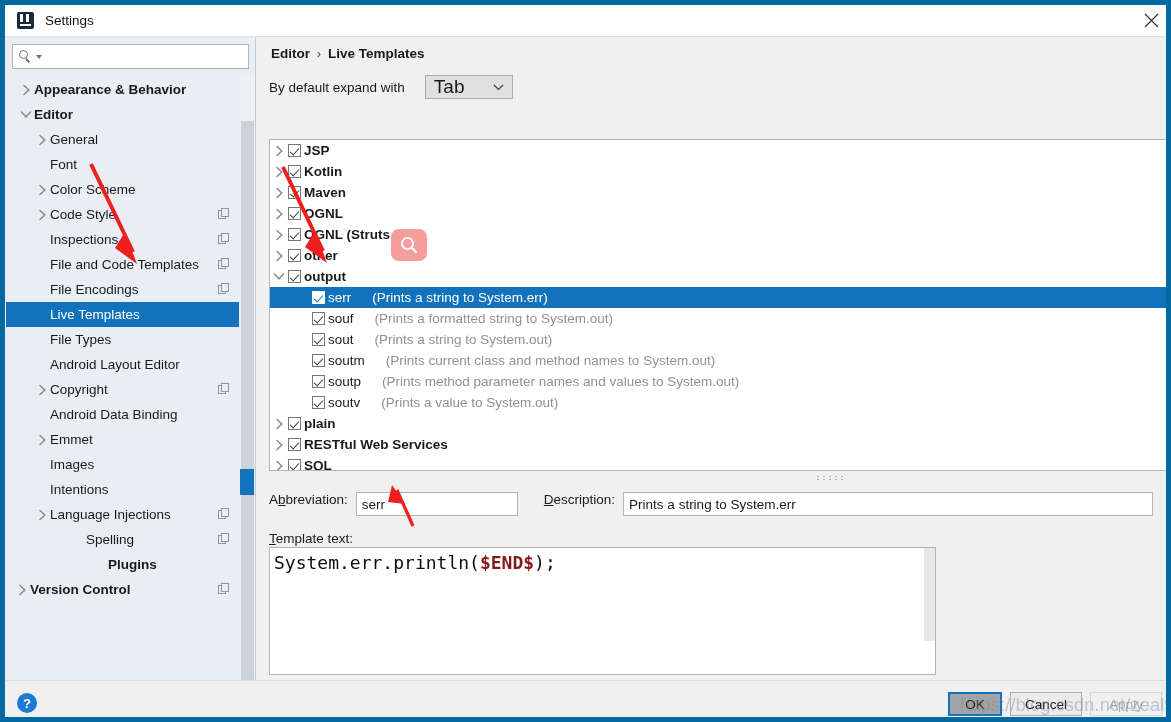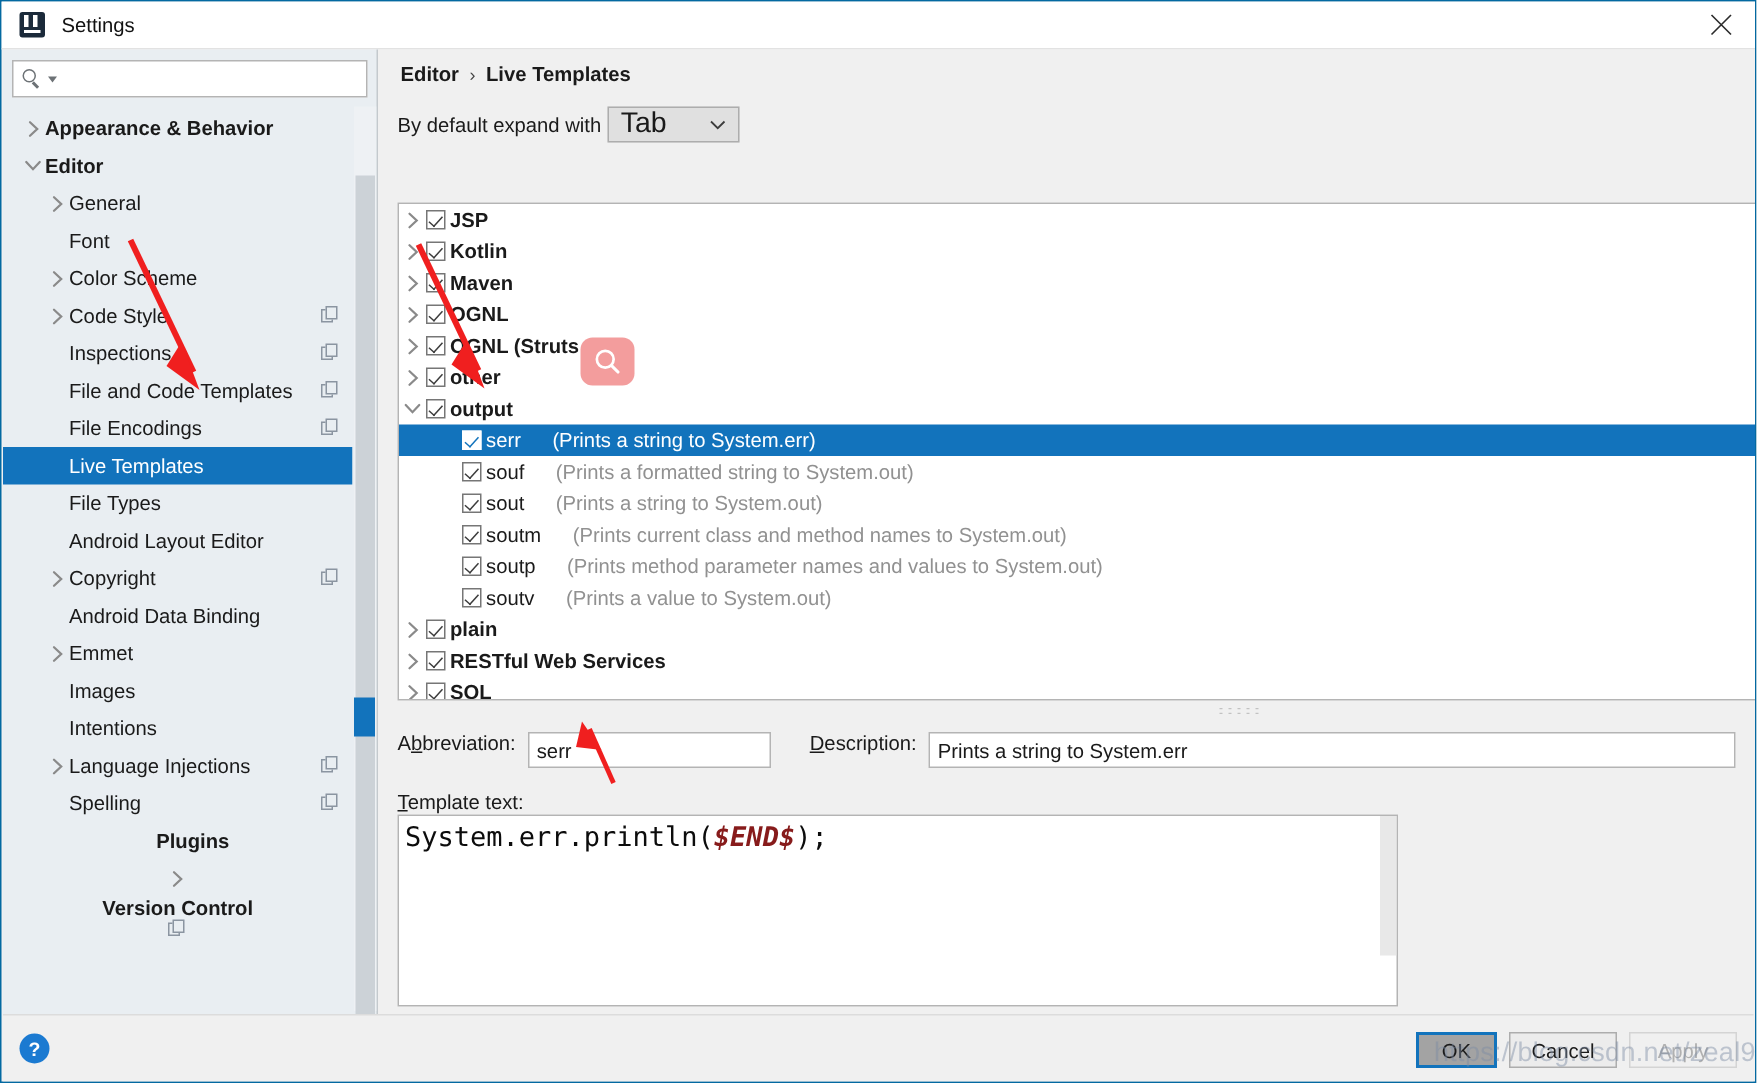--- a/index.html
+++ b/index.html
@@ -9,21 +9,21 @@
     overflow: hidden;
     font-family: "Liberation Sans", sans-serif;
     font-size: 13px;
     color: #1a1a1a;
     background: #f0f0f0;
   }
   #root {
     position: relative;
     width: 1171px; height: 722px;
     background: #f0f0f0;
-    border: 1px solid #0369a1;
+    border: 5px solid #0369a1;
     overflow: hidden;
   }
 
   
   #titlebar {
     position: absolute; left: 0; top: 0; width: 1169px; height: 32px;
     background: #ffffff;
     border-bottom: 1px solid #e2e2e2;
     display: flex; align-items: center;
   }
@@ -126,21 +126,21 @@
   #content {
     position: absolute; left: 252px; top: 32px; right: 1px; height: 643px;
     background: #f0f0f0;
   }
   #breadcrumb {
     position: absolute; left: 14px; top: 9px;
     font-size: 13.5px; font-weight: bold; display: flex; align-items: center; gap: 7px;
   }
   #breadcrumb .sep { font-weight: normal; color: #444; font-size: 12px; }
   #expand-row {
-    position: absolute; left: 12px; top: 38px; display: flex; align-items: center; gap: 4px;
+    position: absolute; left: 12px; top: 38px; display: flex; align-items: center; gap: 20px;
   }
   #expand-row .lbl { font-size: 13.5px; }
   .combo {
     height: 24px; background: #e0e0e0; border: 1px solid #adadad;
     display: flex; align-items: center; padding: 0 4px 0 8px;
     font-size: 19px; cursor: default; position: relative;
   }
   .combo .cval { flex: 1; white-space: nowrap; }
   .combo .chev { margin-left: 10px; margin-right: 4px; }
   .combo .chev svg { display: block; }
@@ -211,21 +211,21 @@
   #tmpl-label { position: absolute; left: 12px; top: 494px; font-size: 13.5px; }
   #tmpl-box {
     position: absolute; left: 12px; top: 510px; width: 667px; height: 128px;
     background: #ffffff; border: 1px solid #b4b4b4; overflow: hidden;
   }
   #tmpl-code {
     position: absolute; left: 4px; top: 4px;
     font-family: "DejaVu Sans Mono", monospace; font-size: 18px; white-space: pre;
     color: #0c0c0c;
   }
-  #tmpl-code .var { color: #871b1b; font-weight: bold; font-style: italic; }
+  #tmpl-code .var { color: #871b1b; font-weight: bold; }
   #tmpl-vscroll {
     position: absolute; right: 0; top: 0; width: 11px; height: 93px; background: #e8e8e8;
   }
 
   
   #applicable {
     position: absolute; left: 12px; top: 648px; font-size: 13.5px;
   }
   #applicable .link { color: #2c43dd; cursor: default; }
 
@@ -415,33 +415,33 @@
             <svg width="9" height="12" viewBox="0 0 9 12">
               <path d="M2,1.5 L6.8,6 L2,10.5" stroke="#8a8a8a" stroke-width="1.5" fill="none" stroke-linecap="round"></path>
             </svg>
           </span>
           <span class="nav-label">Language Injections</span>
           <span class="copy-badge">
             <span class="b1"></span>
             <span class="b2"></span>
           </span>
         </div>
-        <div class="nav-item" style="padding-left: 28px;">
+        <div class="nav-item" style="padding-left: 16px; gap: 48px;">
           <span class="arrow"></span>
           <span class="nav-label">Spelling</span>
           <span class="copy-badge">
             <span class="b1"></span>
             <span class="b2"></span>
           </span>
         </div>
         <div class="nav-item bold" style="padding-left: 12px; text-align: center;">
           <span class="arrow"></span>
           <span class="nav-label">Plugins</span>
         </div>
-        <div class="nav-item bold" style="padding-left: 8px; flex-direction: column;">
+        <div class="nav-item bold" style="padding-left: 8px;">
           <span class="arrow">
             <svg width="9" height="12" viewBox="0 0 9 12">
               <path d="M2,1.5 L6.8,6 L2,10.5" stroke="#8a8a8a" stroke-width="1.5" fill="none" stroke-linecap="round"></path>
             </svg>
           </span>
           <span class="nav-label">Version Control</span>
           <span class="copy-badge">
             <span class="b1"></span>
             <span class="b2"></span>
           </span>

